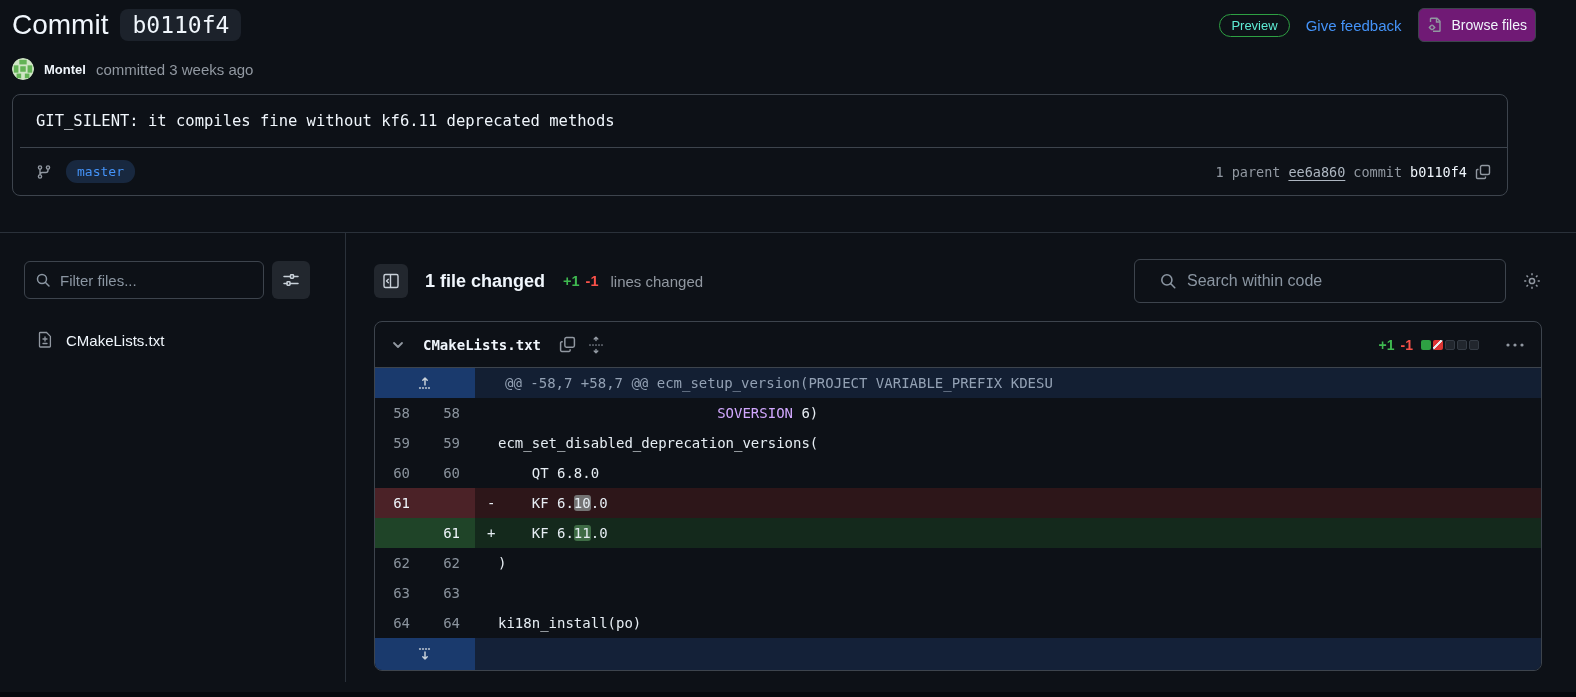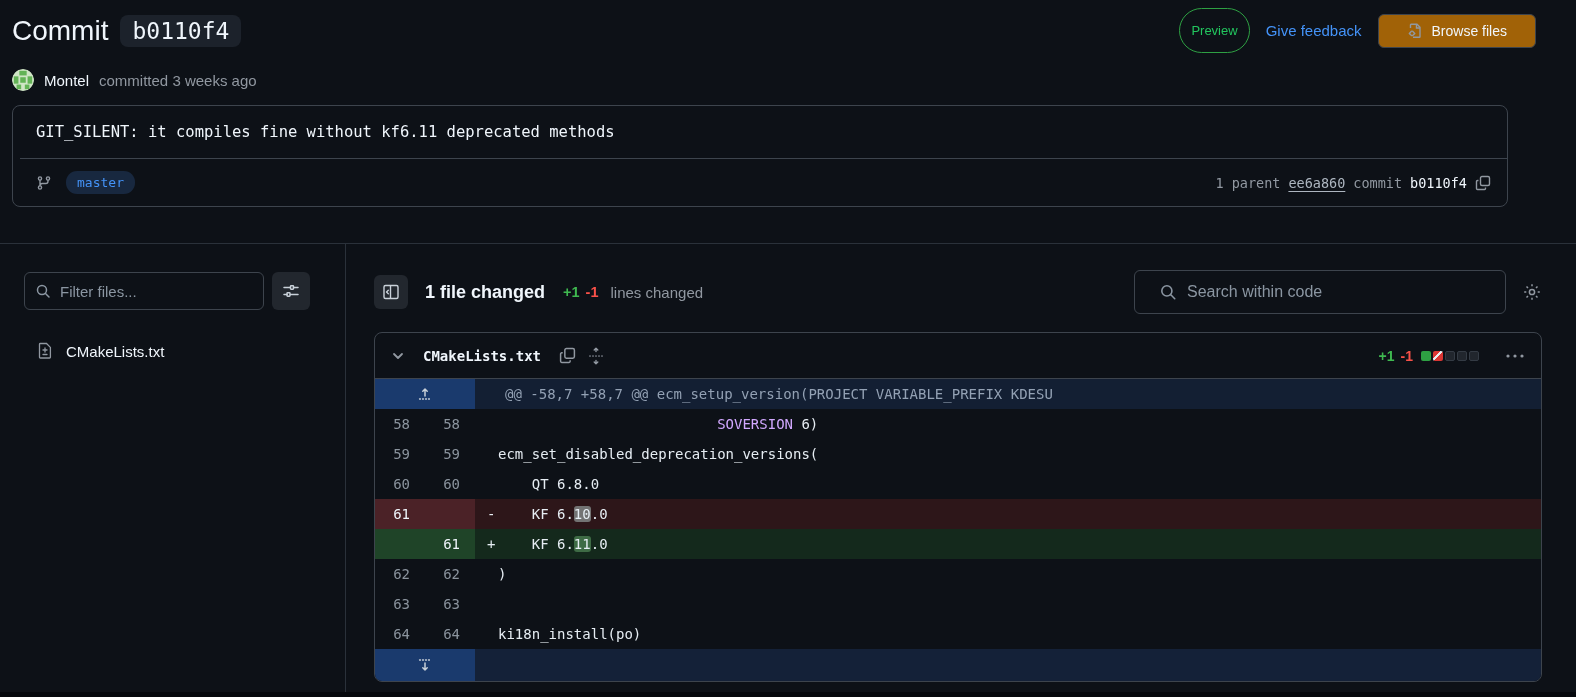--- a/index.html
+++ b/index.html
@@ -17,32 +17,32 @@
   .title-row { display:flex; align-items:center; justify-content:space-between; }
   .title-left { display:flex; align-items:center; gap:12px; }
   .page-title { font-size:28px; font-weight:400; color:#f0f6fc; }
   .hash-pill {
     font-family:"DejaVu Sans Mono", monospace;
     font-size:23px; color:#f0f6fc;
     background:#1c222b; border-radius:8px; padding:3px 12px;
   }
   .title-right { display:flex; align-items:center; gap:16px; }
   .preview-pill {
-    color:#22c55e; border:1px solid #2ea043; border-radius:999px;
-    font-size:13px; padding:14px 11px;
+    color:#5eead4; border:1px solid #2ea043; border-radius:999px;
+    font-size:13px; padding:3px 11px;
   }
   .feedback-link { color:#4493f8; font-size:15px; text-decoration:none; }
   .browse-btn {
     display:flex; align-items:center; gap:9px;
-    background:#a16207; border:1px solid #3d444d; border-radius:6px;
-    color:#f0f6fc; font-size:14px; padding:8px 28px; cursor:pointer;
+    background:#701a75; border:1px solid #3d444d; border-radius:6px;
+    color:#f0f6fc; font-size:14px; padding:8px 8px; cursor:pointer;
   }
   .author-row { display:flex; align-items:center; gap:10px; margin-top:16px; }
   .avatar { width:22px; height:22px; border-radius:50%; overflow:hidden; }
-  .author-name { font-weight:400; font-size:15px; color:#f0f6fc; }
+  .author-name { font-weight:700; font-size:13px; color:#f0f6fc; }
   .author-when { color:#9198a1; font-size:15px; }
 
   
   .commit-box {
     margin:14px 28px 0 0; border:1px solid #3d444d; border-radius:8px;padding-left:7px;
   }
   .commit-msg {
     padding:17px 16px; font-family:"DejaVu Sans Mono", monospace;
     font-size:15.5px; color:#f0f6fc;
   }

